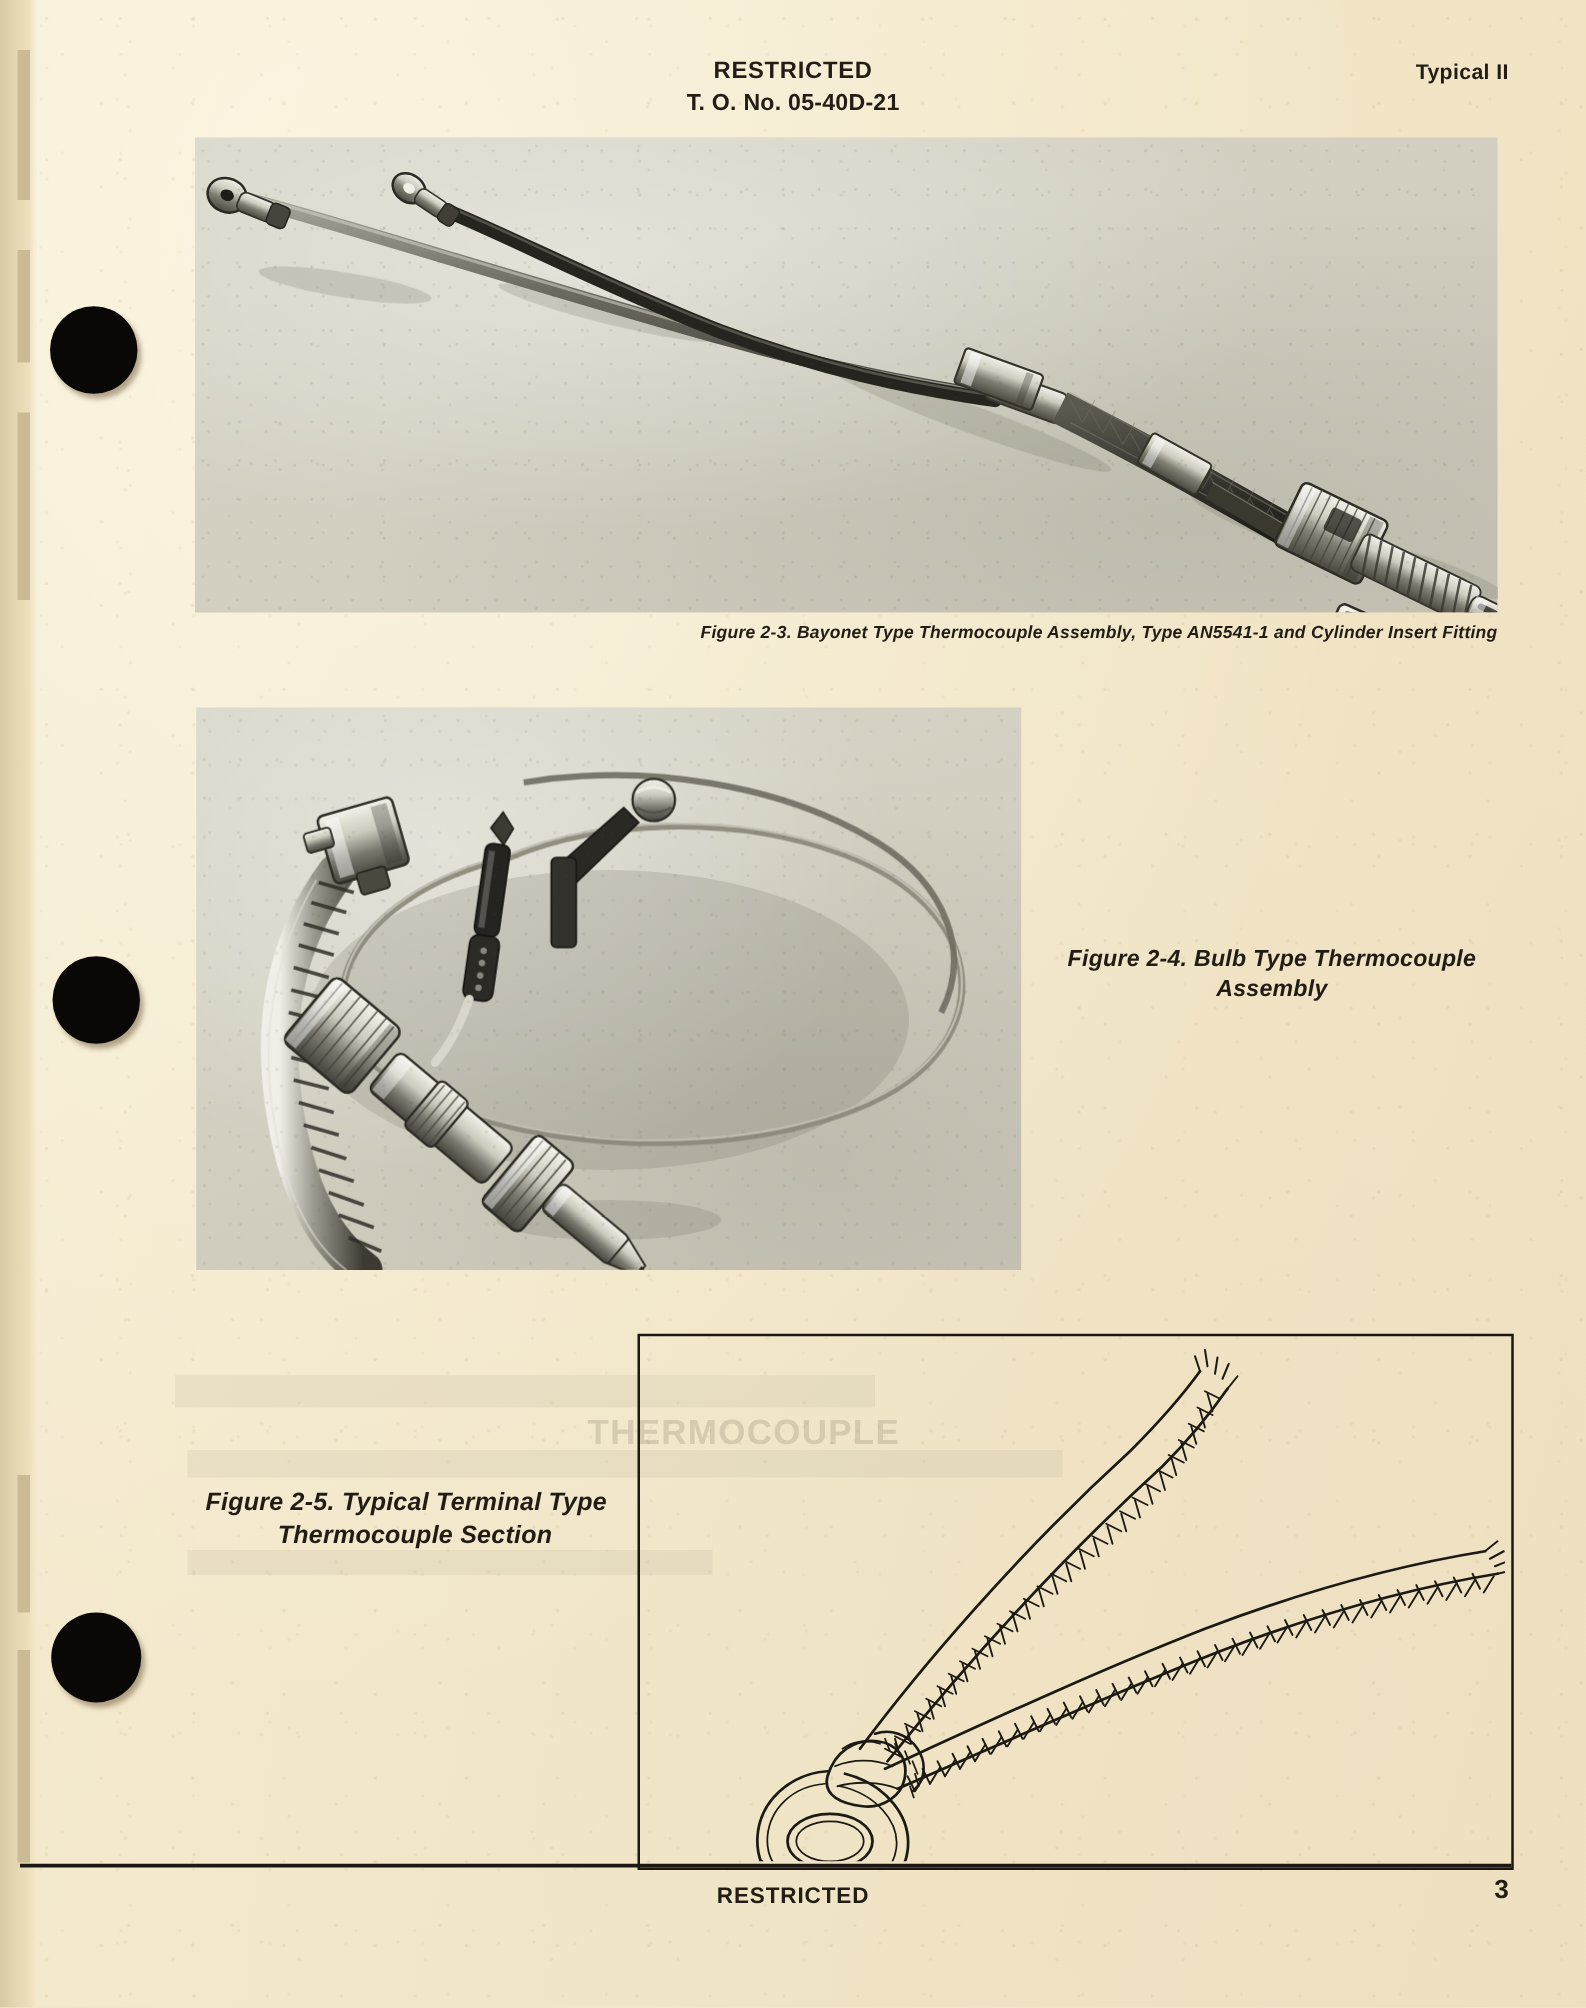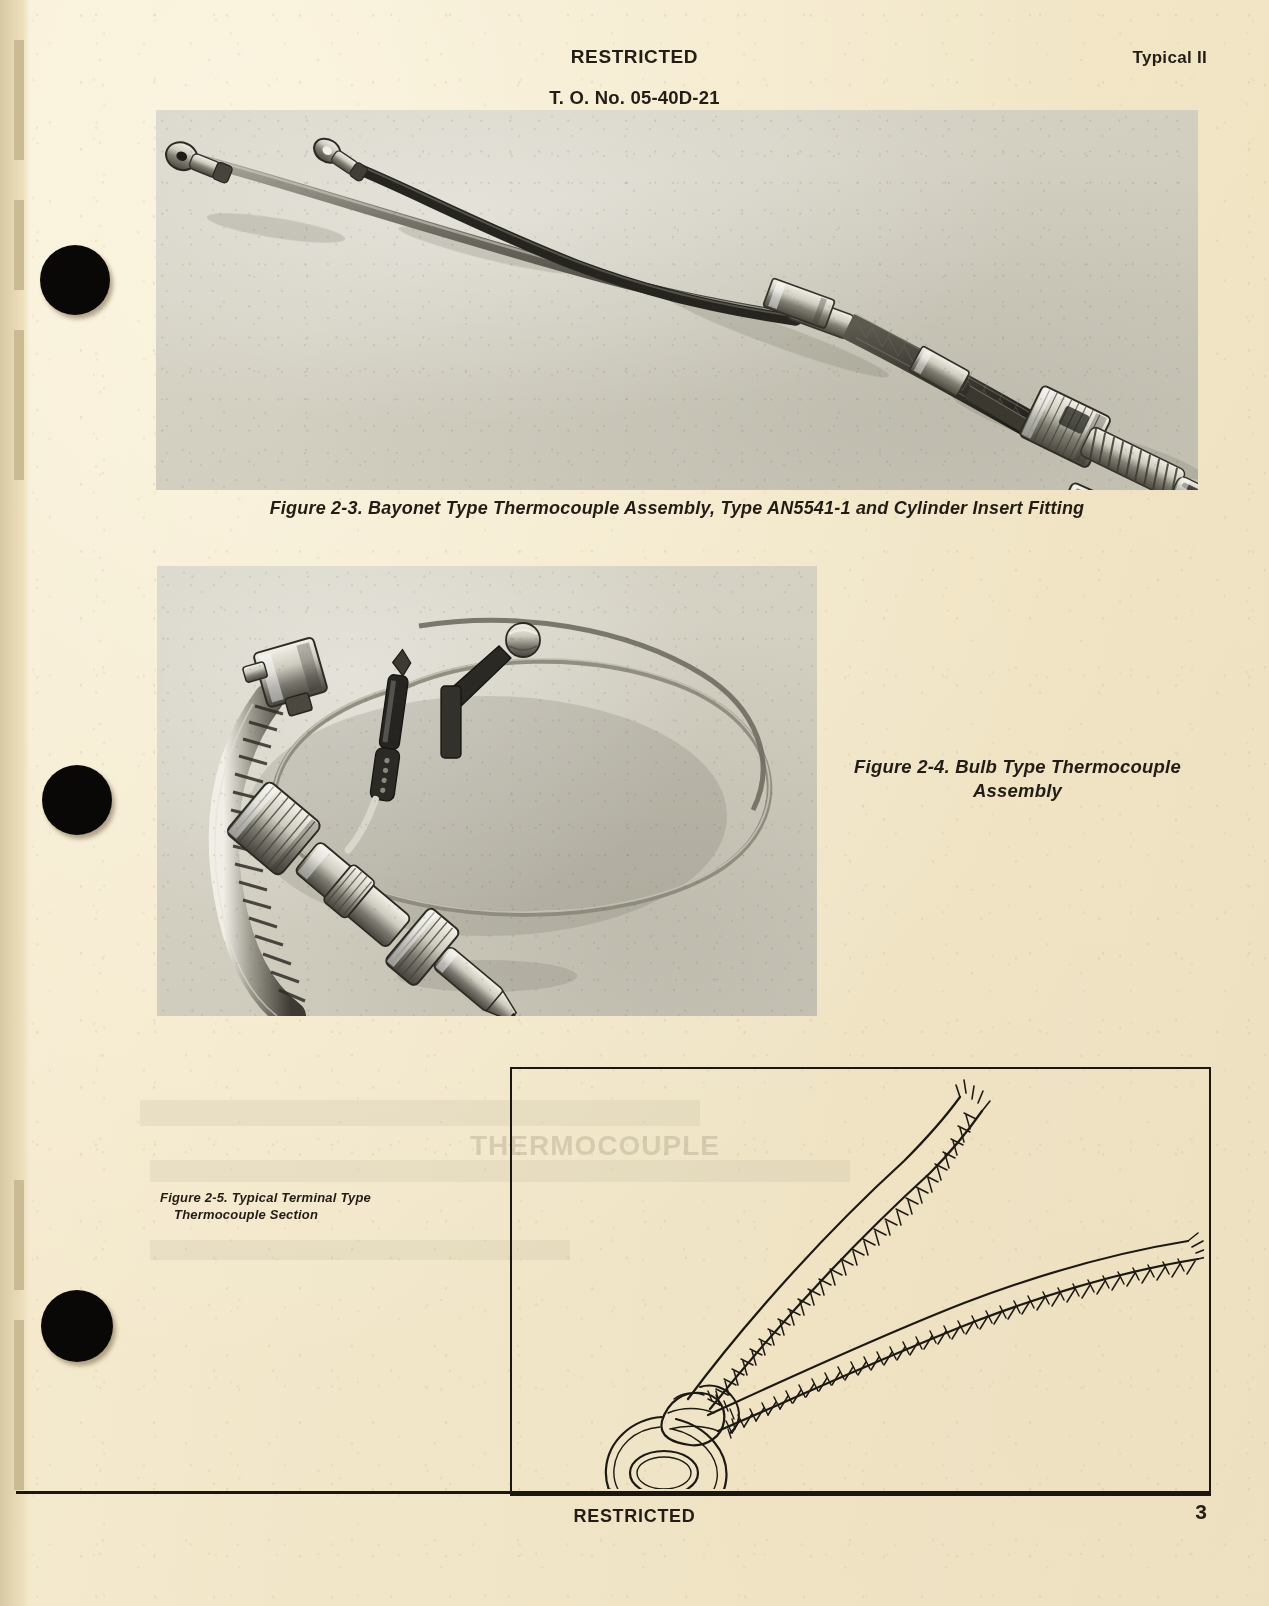--- a/index.html
+++ b/index.html
@@ -43,21 +43,21 @@
   .punch{
     position:absolute;border-radius:50%;
     background:#0a0806;
     box-shadow:3px 4px 4px rgba(120,100,70,.55);
   }
   
   #hdr-center{
     position:absolute;left:0;width:1269px;top:46px;text-align:center;
     font-weight:bold;font-size:19px;letter-spacing:.6px;color:#231d16;
   }
-  #hdr-center .l2{display:block;margin-top:19px;font-size:18.5px;letter-spacing:.2px;}
+  #hdr-center .l2{display:block;margin-top:3px;font-size:18.5px;letter-spacing:.2px;}
   #hdr-right{
     position:absolute;right:62px;top:48px;
     font-weight:bold;font-size:17px;color:#231d16;letter-spacing:.3px;
   }
   
   .photo{
     position:absolute;overflow:hidden;
     background:linear-gradient(160deg,#d9d6c9 0%,#d3d0c2 45%,#cbc8ba 100%);
     box-shadow:0 0 0 0 rgba(0,0,0,0);
   }
@@ -249,21 +249,21 @@
         <rect x="56" y="-18" width="76" height="36" rx="4" fill="url(#metal)" stroke="#2f2d26" stroke-width="1.8"></rect>
         <g stroke="#3a382f" stroke-width="2.1" opacity=".9">
           <path d="M60,-17 l8,34 M70,-17 l8,34 M80,-17 l8,34 M90,-17 l8,34 M100,-17 l8,34 M110,-17 l8,34 M120,-17 l8,34"></path>
         </g>
         <rect x="56" y="-16" width="8" height="32" fill="#ffffff" opacity=".40"></rect>
       </g>
     </svg>
     <div class="speck"></div>
   </div>
 
-  <div class="caption" style="left:156px;top:497px;width:1042px;text-align:center;font-size:18px;">Figure 2-3. Bayonet Type Thermocouple Assembly, Type AN5541-1 and Cylinder Insert Fitting</div>
+  <div class="caption" style="left:156px;top:497px;width:1042px;text-align:right;font-size:14px;">Figure 2-3. Bayonet Type Thermocouple Assembly, Type AN5541-1 and Cylinder Insert Fitting</div>
 
   <div class="photo" style="left:157px;top:566px;width:660px;height:450px;">
     <div class="tone"></div>
     <svg width="660" height="450" viewBox="0 0 660 450" style="position:absolute;left:0;top:0;">
       <defs>
         <linearGradient id="metal2" x1="0" y1="0" x2="0" y2="1">
           <stop offset="0%" stop-color="#f4f2ea"></stop>
           <stop offset="38%" stop-color="#cdcabe"></stop>
           <stop offset="68%" stop-color="#7b7870"></stop>
           <stop offset="100%" stop-color="#46443c"></stop>
@@ -400,21 +400,21 @@
 
         <path d="M150,348 C120,350 96,372 94,400 C92,428 114,452 146,456 C180,460 210,440 214,412 C218,384 196,358 164,350" stroke-width="2.2"></path>
         <path d="M148,358 C122,360 104,378 102,400 C100,424 120,442 148,446 C176,448 202,432 205,410 C208,388 188,366 160,360" stroke-width="1.4"></path>
         <ellipse cx="152" cy="404" rx="34" ry="22" stroke-width="2.2"></ellipse>
         <ellipse cx="152" cy="404" rx="27" ry="16" stroke-width="1.4"></ellipse>
         <path d="M98,420 C104,444 126,460 156,462 C186,464 210,448 216,424" stroke-width="1.5"></path>
       </g>
     </svg>
   </div>
 
-  <div class="caption" style="left:160px;top:1190px;width:330px;text-align:left;font-size:13px;">
+  <div class="caption" style="left:160px;top:1190px;width:330px;text-align:center;font-size:20px;">
     <span>Figure 2-5.  Typical Terminal Type</span><br>
     <span style="padding-left:14px;display:inline-block;">Thermocouple Section</span>
   </div>
 
   <div id="footrule"></div>
   <div id="foot-center">RESTRICTED</div>
   <div id="foot-page">3</div>
 
 </div>
 

